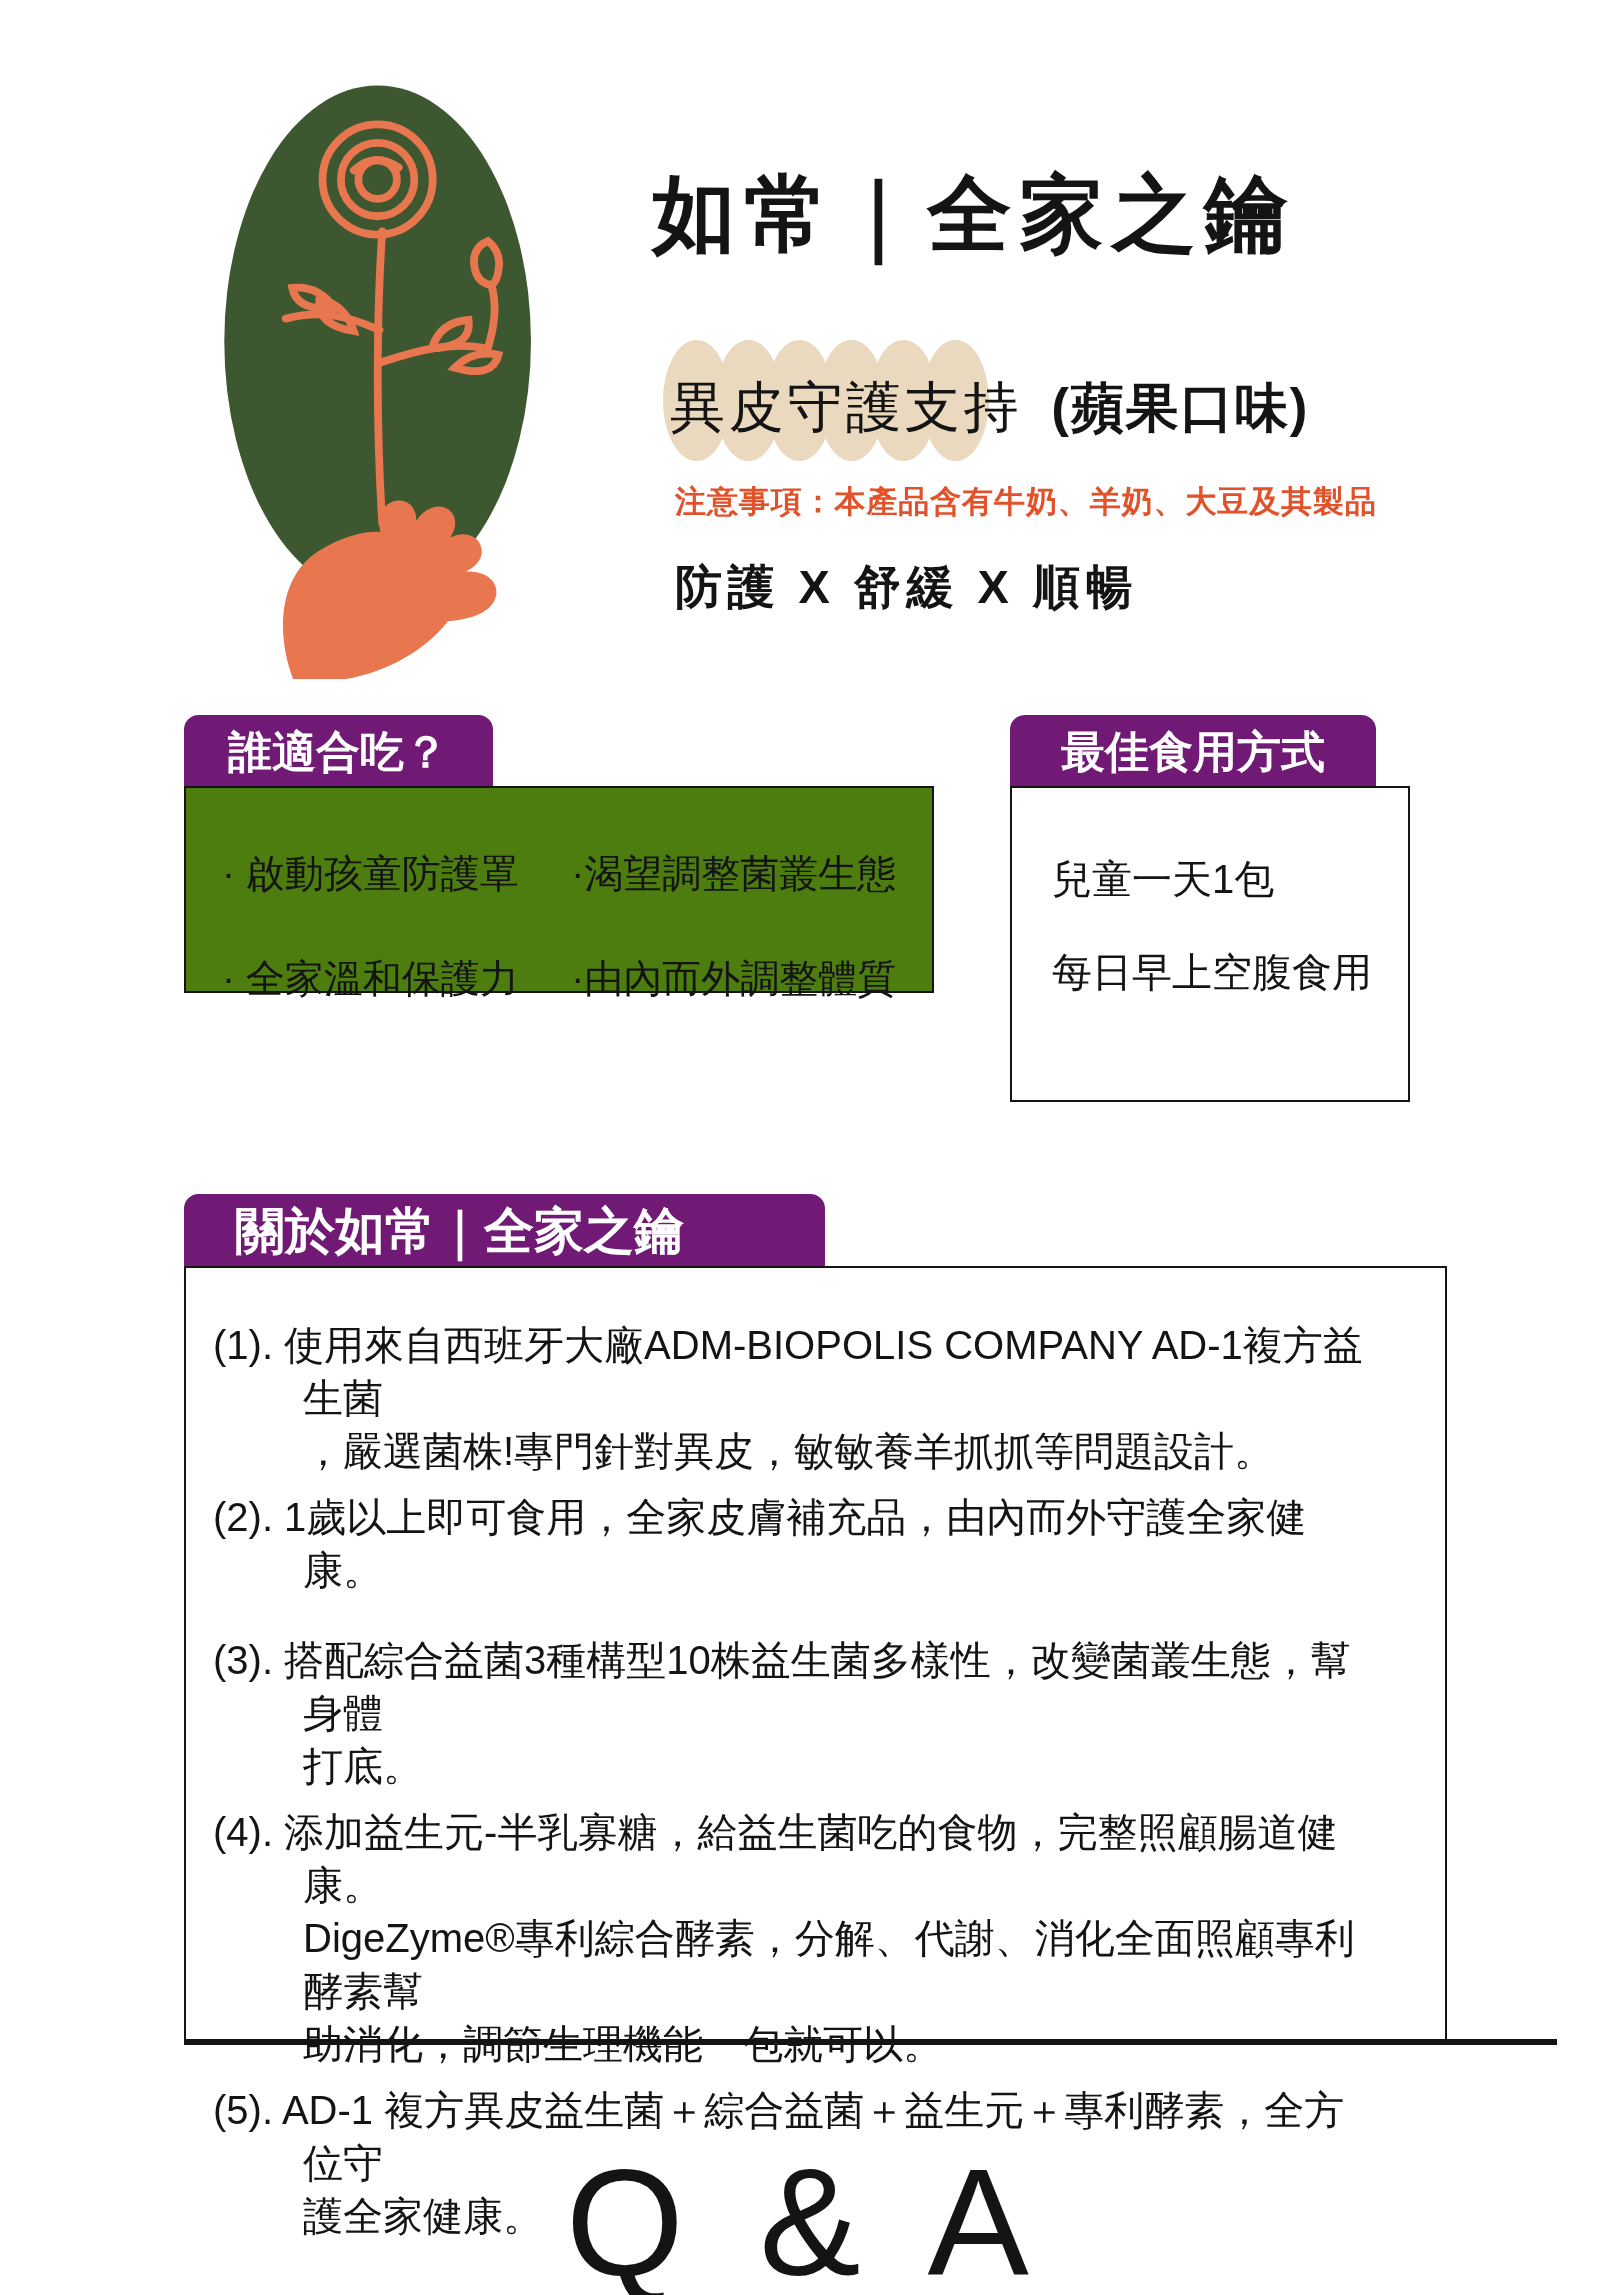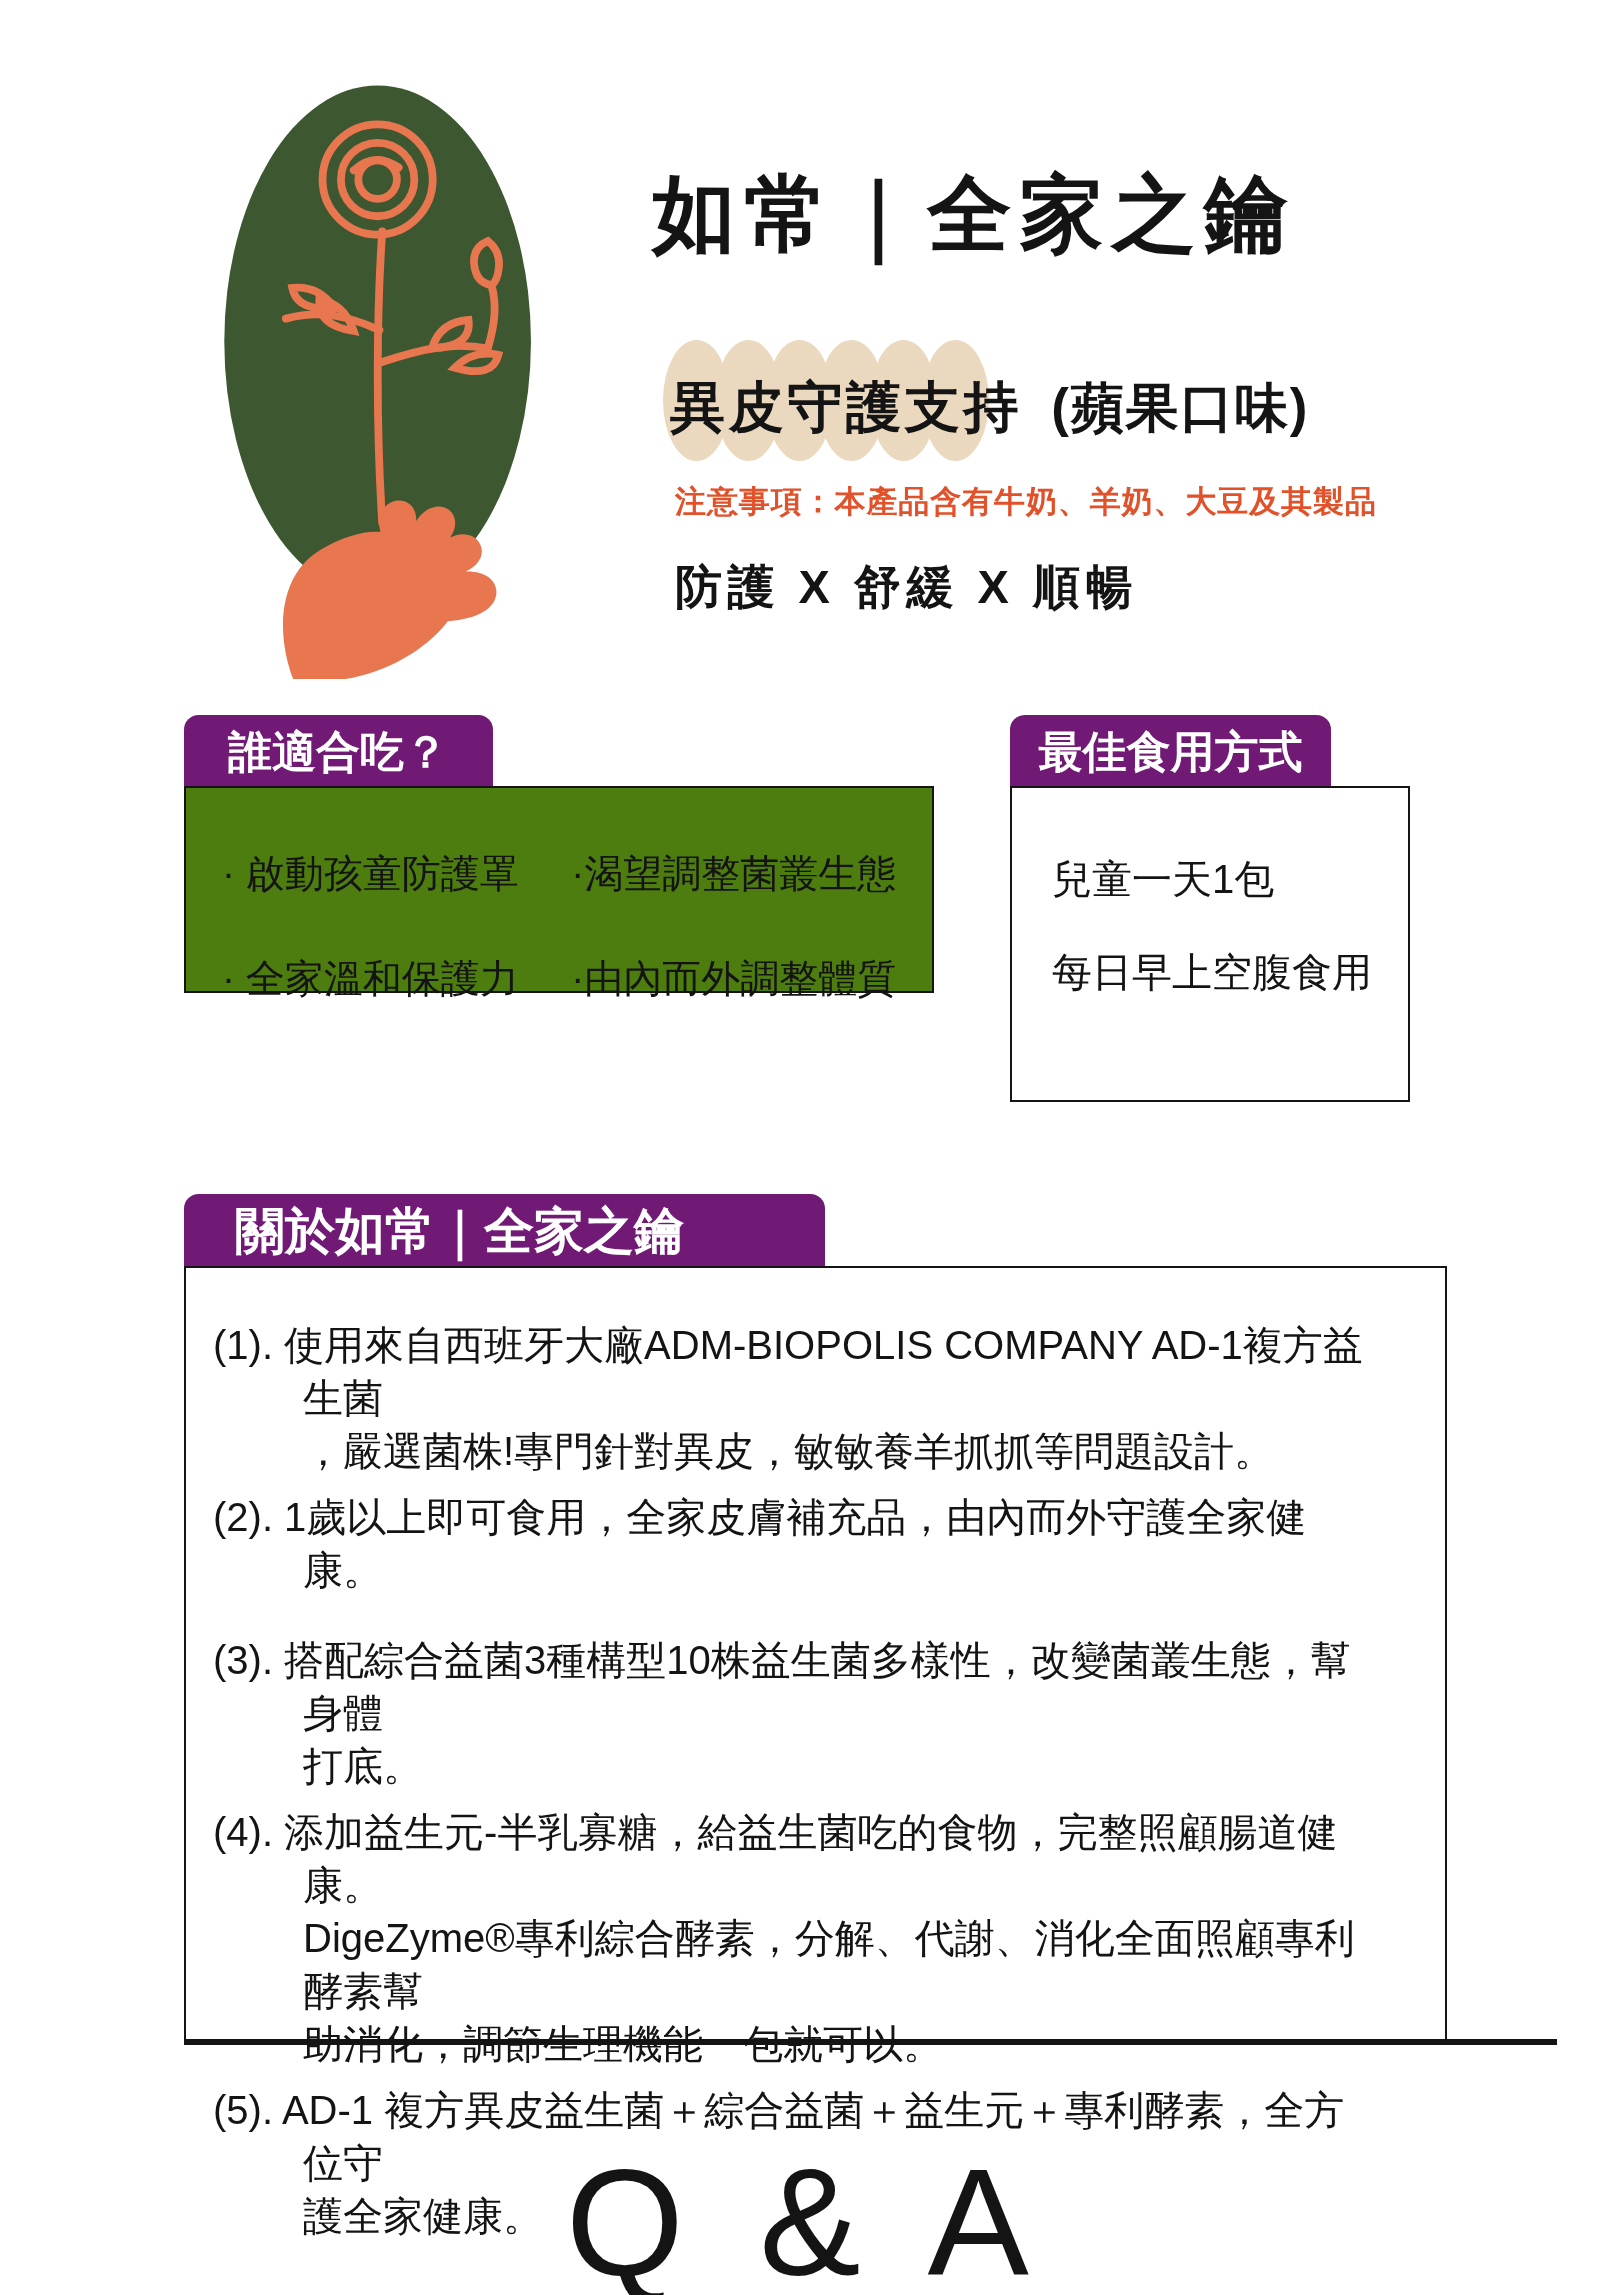--- a/index.html
+++ b/index.html
@@ -12,37 +12,37 @@
   
   #title{position:absolute;left:652px;top:158px;width:872px;
          font-size:84px;font-weight:700;letter-spacing:8.3px;color:#141414;}
   #subtitle{position:absolute;left:670px;top:371px;height:119px;white-space:nowrap;}
   .scallops{position:relative;display:inline-block;}
   .scallops i{position:absolute;width:67px;height:121px;border-radius:50%;
               background:#ead9bf;top:-31px;z-index:0;}
   .scallops i:nth-child(1){left:-7.3px;}  .scallops i:nth-child(2){left:45px;}
   .scallops i:nth-child(3){left:96px;} .scallops i:nth-child(4){left:148px;}
   .scallops i:nth-child(5){left:200px;} .scallops i:nth-child(6){left:252px;}
-  .sub-hl{position:relative;z-index:1;font-size:55px;font-weight:700;letter-spacing:3.7px;}
+  .sub-hl{position:relative;z-index:1;font-size:55px;font-weight:400;letter-spacing:3.7px;}
   .sub-flavor{font-size:53px;font-weight:700;margin-left:29px;letter-spacing:1.8px;}
   #warning{position:absolute;left:675px;top:481px;font-size:31px;font-weight:700;
            color:#e1512a;letter-spacing:0.9px;}
   #tagline{position:absolute;left:675px;top:556px;font-size:47px;font-weight:600;
            letter-spacing:5.5px;}
   
   .tab{position:absolute;background:#701a75;color:#ffffff;border-radius:14.7px 14.7px 0 0;
        font-weight:700;display:flex;align-items:center;}
   
   #who-header{left:184px;top:715px;width:265px;height:74px;font-size:44px;padding-left:44px;}
   #who-box{position:absolute;left:184px;top:786px;width:750px;height:207px;
            border:2.8px solid #141414;background:#4d7c0f;box-sizing:border-box;}
   #who-grid{display:grid;grid-template-columns:auto auto;column-gap:44px;row-gap:51px;
             padding:59px 27.5px 0 36px;font-size:39px;font-weight:500;white-space:nowrap;}
   
-  #usage-header{left:1010px;top:715px;width:321px;height:74px;font-size:44px;
+  #usage-header{left:1010px;top:715px;width:366px;height:74px;font-size:44px;
                 justify-content:center;}
   #usage-box{position:absolute;left:1010px;top:786px;width:400px;height:316px;
              border:2.8px solid #141414;background:#fff;box-sizing:border-box;}
   #usage-lines{padding:64px 0 0 40px;font-size:40px;font-weight:500;}
   #usage-lines div{margin-bottom:38px;white-space:nowrap;}
   
   #about-header{left:184px;top:1194px;width:590px;height:75px;font-size:50px;padding-left:51px;}
   #about-box{position:absolute;left:184px;top:1266px;width:1263px;height:777px;
              border:2.8px solid #141414;background:#fff;box-sizing:border-box;}
   #about-content{padding:51px 69px 0 27px;font-size:40px;line-height:53px;}

